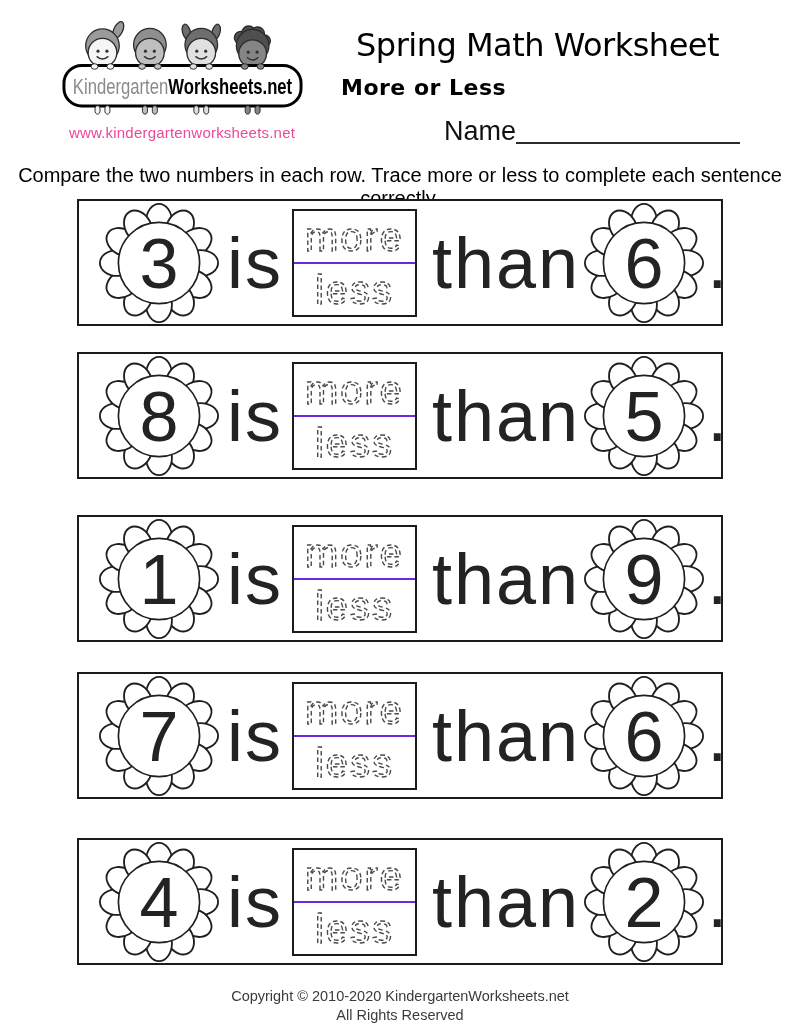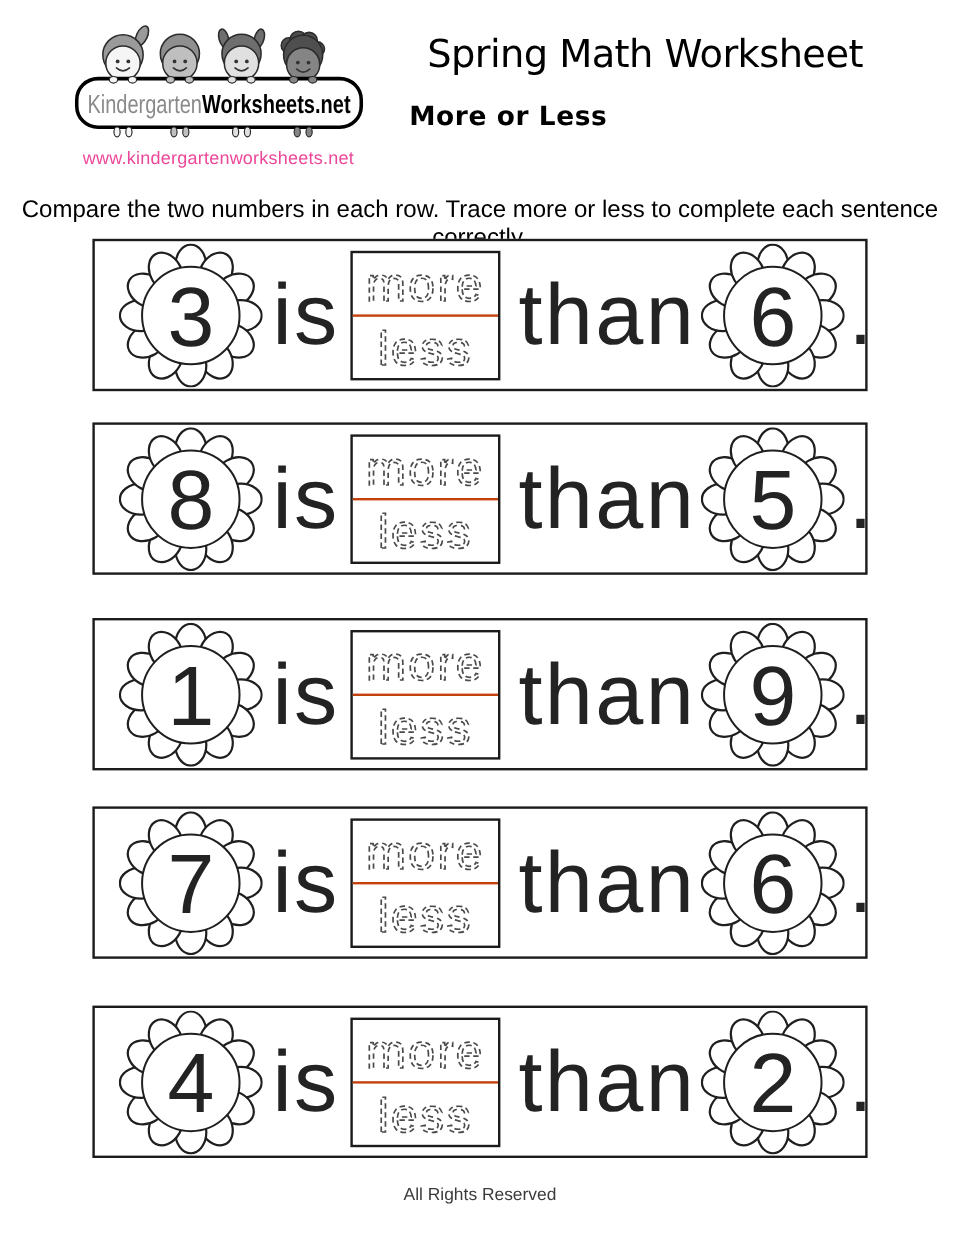--- a/index.html
+++ b/index.html
@@ -12,21 +12,21 @@
   .logo-url {
     position:absolute; left:56px; top:124px; width:252px; text-align:center;
     font-size:15px; color:#ec4899; letter-spacing:0.2px;
   }
   
   .title {
     position:absolute; left:356px; top:26px; font-size:32px; color:#000;
     font-family:"DejaVu Sans", sans-serif; letter-spacing:-0.5px;
   }
   .subtitle {
-    position:absolute; left:341px; top:85px; font-size:22px; font-weight:bold;
+    position:absolute; left:341px; top:75px; font-size:22px; font-weight:bold;
     color:#000; font-family:"DejaVu Sans", sans-serif; letter-spacing:0.5px;
   }
   .name-row { position:absolute; left:444px; top:116px; width:296px; display:flex; align-items:flex-end; }
   .name-label { font-size:27px; color:#111; }
   .name-line { flex:1; border-bottom:2.5px solid #2b2b2b; height:1px; margin-bottom:3px; }
   .instructions {
     position:absolute; left:0; top:164px; width:100%; text-align:center;
     font-size:20px; color:#000;
   }
   
@@ -48,21 +48,21 @@
   }
   .word { font-size:72px; color:#232323; letter-spacing:2px; line-height:1; white-space:nowrap; }
   .w-is   { margin-left:8px; }
   .w-than { margin-left:15px; }
   .w-period { margin-left:3px; }
   .trace-box {
     margin-left:9px; border:2px solid #1b1b1b; width:125px;
     box-sizing:border-box; background:#fff; flex:0 0 auto;
   }
   .trace-cell { width:121px; height:51px; }
-  .trace-top  { border-bottom:2px solid #c2410c; }
+  .trace-top  { border-bottom:2px solid #6d28d9; }
   .trace-cell svg { display:block; width:121px; height:51px; }
   .trace-text {
     font-family:"Liberation Sans", sans-serif; font-size:40px; letter-spacing:2px;
     fill:none; stroke:#4a4a4a; stroke-width:1.4; stroke-dasharray:4.5 3;
     text-anchor:middle;
   }
   
   .footer {
     position:absolute; top:987px; width:100%; text-align:center;
     font-size:14.5px; color:#3b3b3b; line-height:19px;
@@ -158,20 +158,24 @@
         <ellipse cx="200" cy="95" rx="2.6" ry="4.2" fill="#858585"></ellipse>
     </g>
     <text x="124" y="79" text-anchor="middle" textLength="222" lengthAdjust="spacingAndGlyphs" font-family="Liberation Sans, sans-serif" font-size="22">
       <tspan fill="#8a8a8a">Kindergarten</tspan><tspan fill="#000000" font-weight="bold">Worksheets.net</tspan>
     </text>
   </svg>
   <div class="logo-url">www.kindergartenworksheets.net</div>
 
   <div class="title">Spring Math Worksheet</div>
   <div class="subtitle">More or Less</div>
+  <div class="name-row">
+    <span class="name-label">Name</span>
+    <span class="name-line"></span>
+  </div>
   <div class="instructions">Compare the two numbers in each row. Trace more or less to complete each sentence correctly.</div>
 
   <div class="rows">
 
     <div class="row">
       <svg class="flower fl-left" viewBox="0 0 130 130">
         <use href="#flower-shape"></use>
         <text class="flower-num" x="65" y="92">3</text>
       </svg>
       <span class="word w-is">is</span>
@@ -295,16 +299,17 @@
       <svg class="flower fl-right" viewBox="0 0 130 130">
         <use href="#flower-shape"></use>
         <text class="flower-num" x="65" y="92">2</text>
       </svg>
       <span class="word w-period">.</span>
     </div>
 
   </div>
 
   <div class="footer">
+    <div>Copyright © 2010-2020 KindergartenWorksheets.net</div>
     <div>All Rights Reserved</div>
   </div>
 
 </div>
 
 </body></html>

